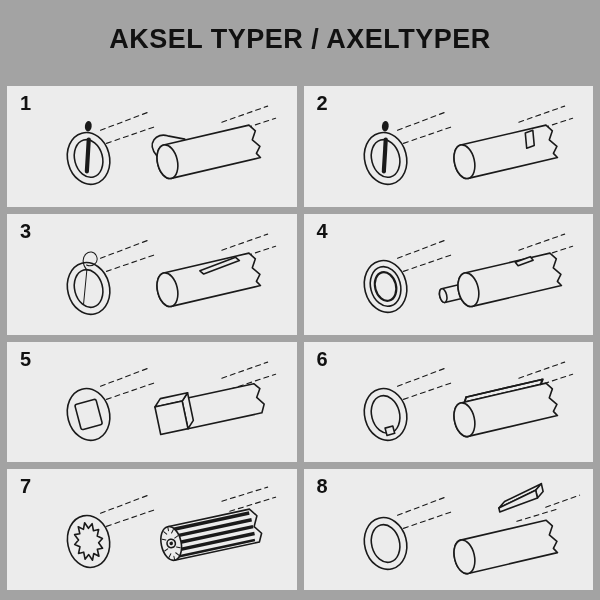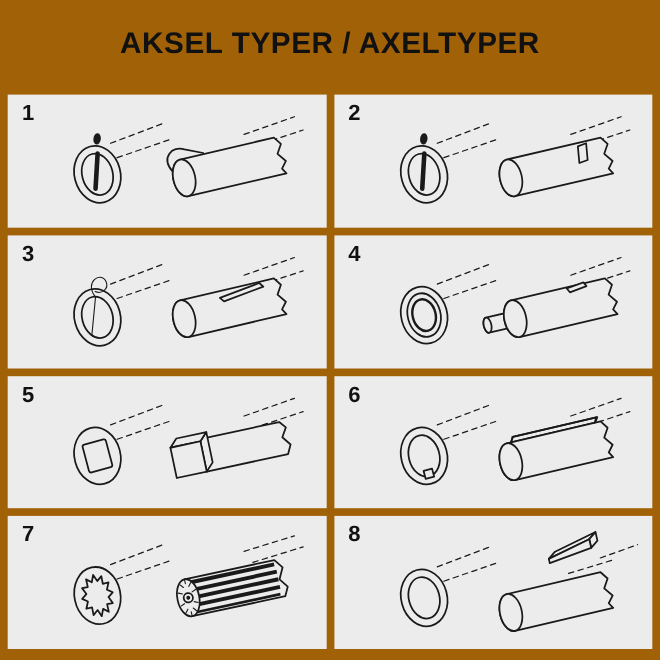--- a/index.html
+++ b/index.html
@@ -1,16 +1,16 @@
 <!DOCTYPE html>
 <html><head>
 <meta charset="utf-8">
 <style>
   html,body{margin:0;padding:0;background:#ffffff;}
-  .page{position:relative;width:600px;height:600px;background:#a16207;font-family:"Liberation Sans",sans-serif;overflow:hidden;}
+  .page{position:relative;width:600px;height:600px;background:#a3a3a3;font-family:"Liberation Sans",sans-serif;overflow:hidden;}
   .title{margin:0;position:absolute;top:24px;left:0;width:100%;text-align:center;font-size:27px;font-weight:800;color:#111;letter-spacing:.5px;}
   .grid{position:absolute;left:7px;right:7px;top:86px;bottom:10px;display:grid;grid-template-columns:1fr 1fr;grid-template-rows:repeat(4,1fr);gap:7px;}
   .cell{position:relative;background:#ececec;overflow:hidden;}
   .num{position:absolute;top:6px;left:13px;font-size:20px;font-weight:700;color:#111;z-index:2;}
   svg.art{position:absolute;inset:0;width:100%;height:100%;stroke:#1a1a1a;fill:none;stroke-width:1.6;stroke-linecap:round;stroke-linejoin:round;}
   .fillp{fill:#ececec;}
   .solid{fill:#1a1a1a;stroke:none;}
   .dash{stroke-dasharray:5 4;stroke-width:1.1;}
   .thin{stroke-width:1;}
   .defs{position:absolute;width:0;height:0;}

